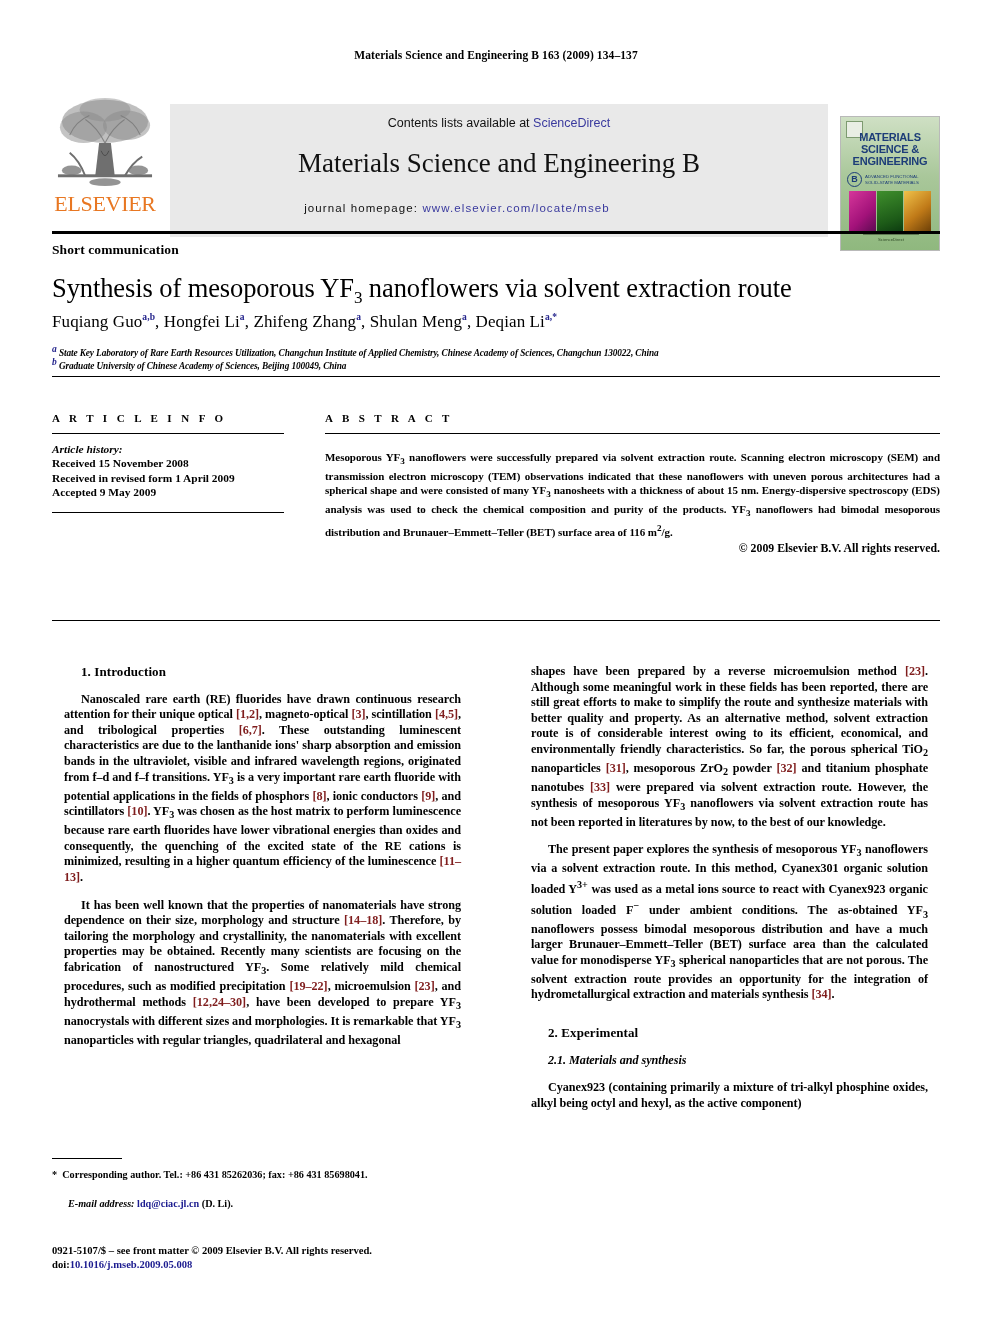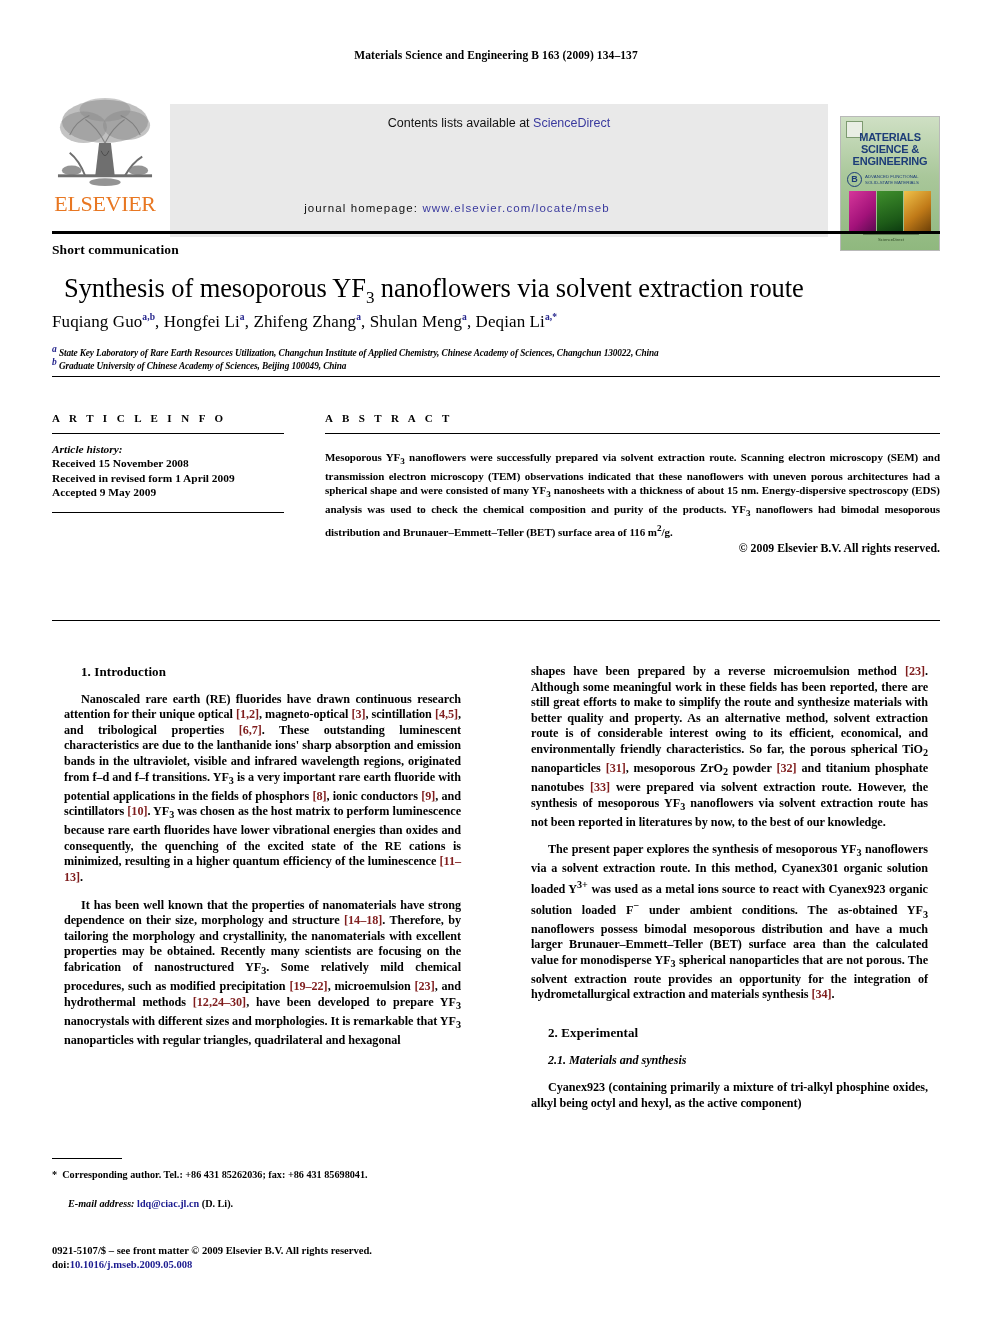--- a/index.html
+++ b/index.html
@@ -215,21 +215,21 @@
   .short-comm {
     position: absolute;
     left: 52px;
     top: 242px;
     font-size: 13.5px;
     font-weight: bold;
     letter-spacing: .1px;
   }
   .art-title {
     position: absolute;
-    left: 64px;
+    left: 52px;
     top: 272px;
     width: 890px;
     font-size: 26.5px;
     font-weight: 400;
     letter-spacing: -0.1px;
     line-height: 32px;
     font-family: Liberation Serif, serif;
   }
   .authors {
     position: absolute;
@@ -437,20 +437,21 @@
           <ellipse cx="50" cy="92" rx="16" ry="4"></ellipse>
         </g>
       </svg>
       <div class="elsevier-word">ELSEVIER</div>
     </div>
 
     <div class="banner">
       <div class="contents-line">
         <span>Contents lists available at </span><span class="sd-link">ScienceDirect</span>
       </div>
+      <div class="journal-title">Materials Science and Engineering B</div>
       <div class="homepage-line">
         <span>journal homepage: </span><span class="homepage-url">www.elsevier.com/locate/mseb</span>
       </div>
     </div>
 
     <div class="cover">
       <div class="cover-elsevier-mark"></div>
       <div class="cover-title">MATERIALS SCIENCE &amp; ENGINEERING</div>
       <div class="cover-sub">
         <div class="cover-b">B</div>

